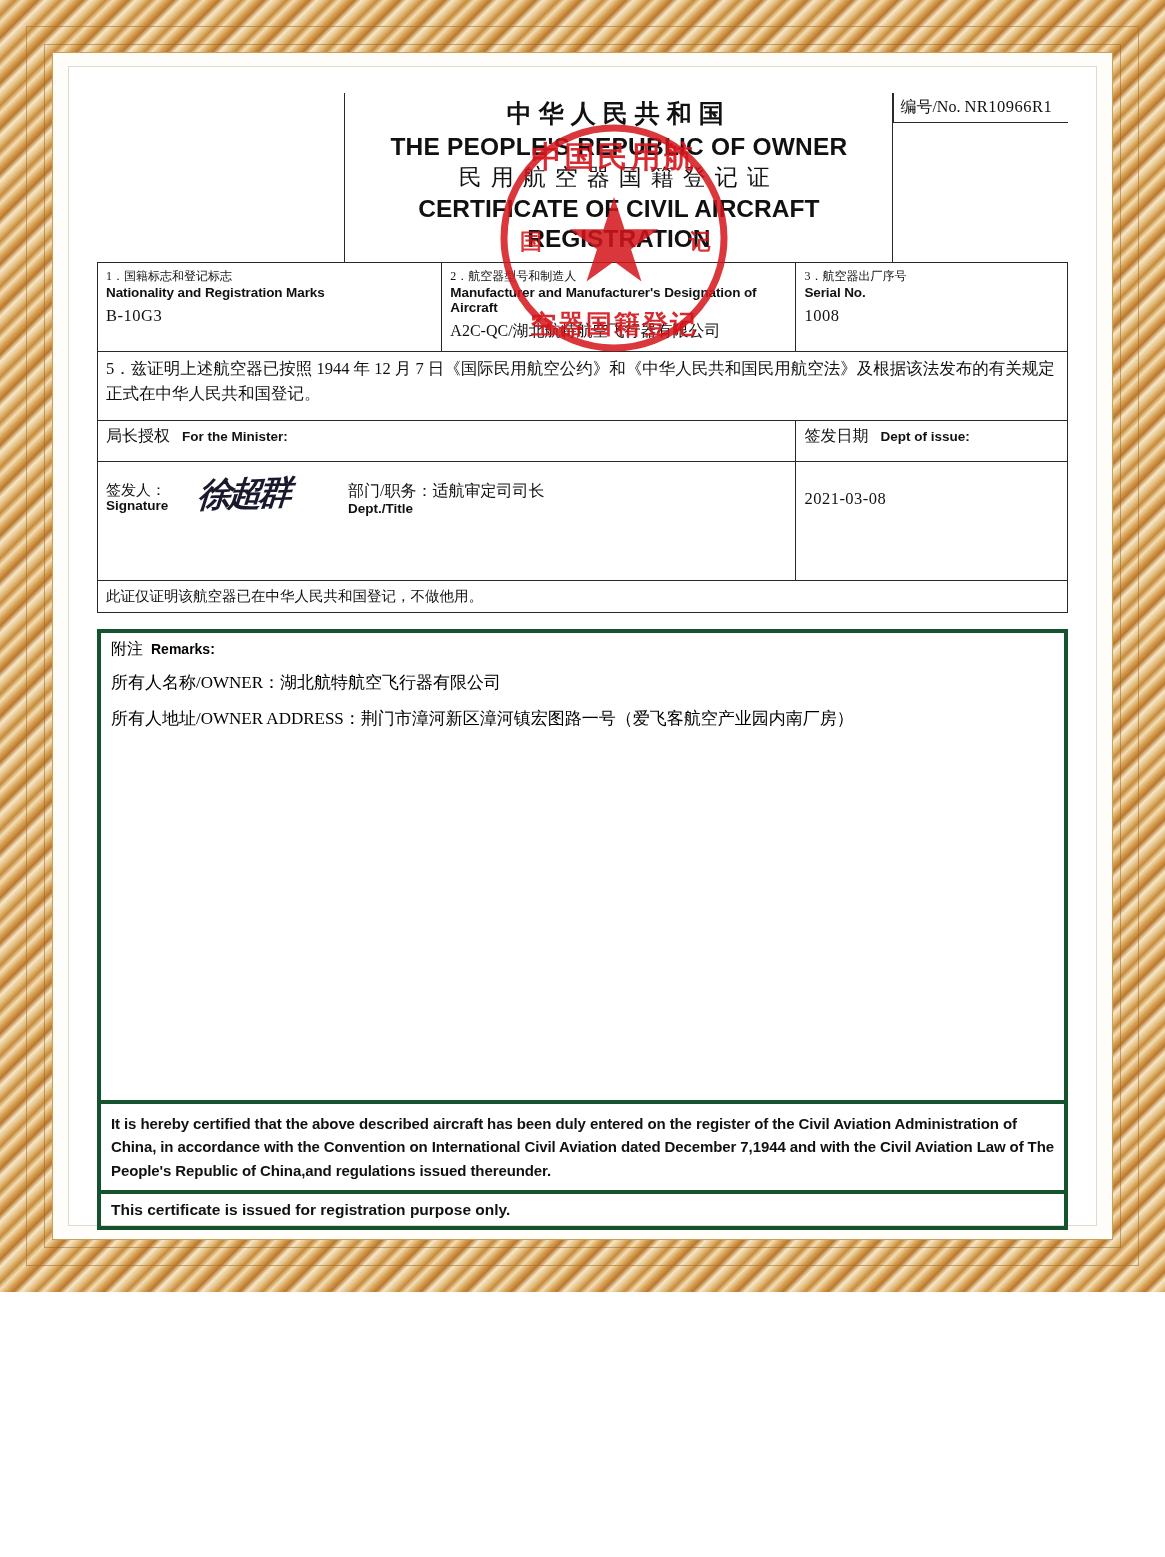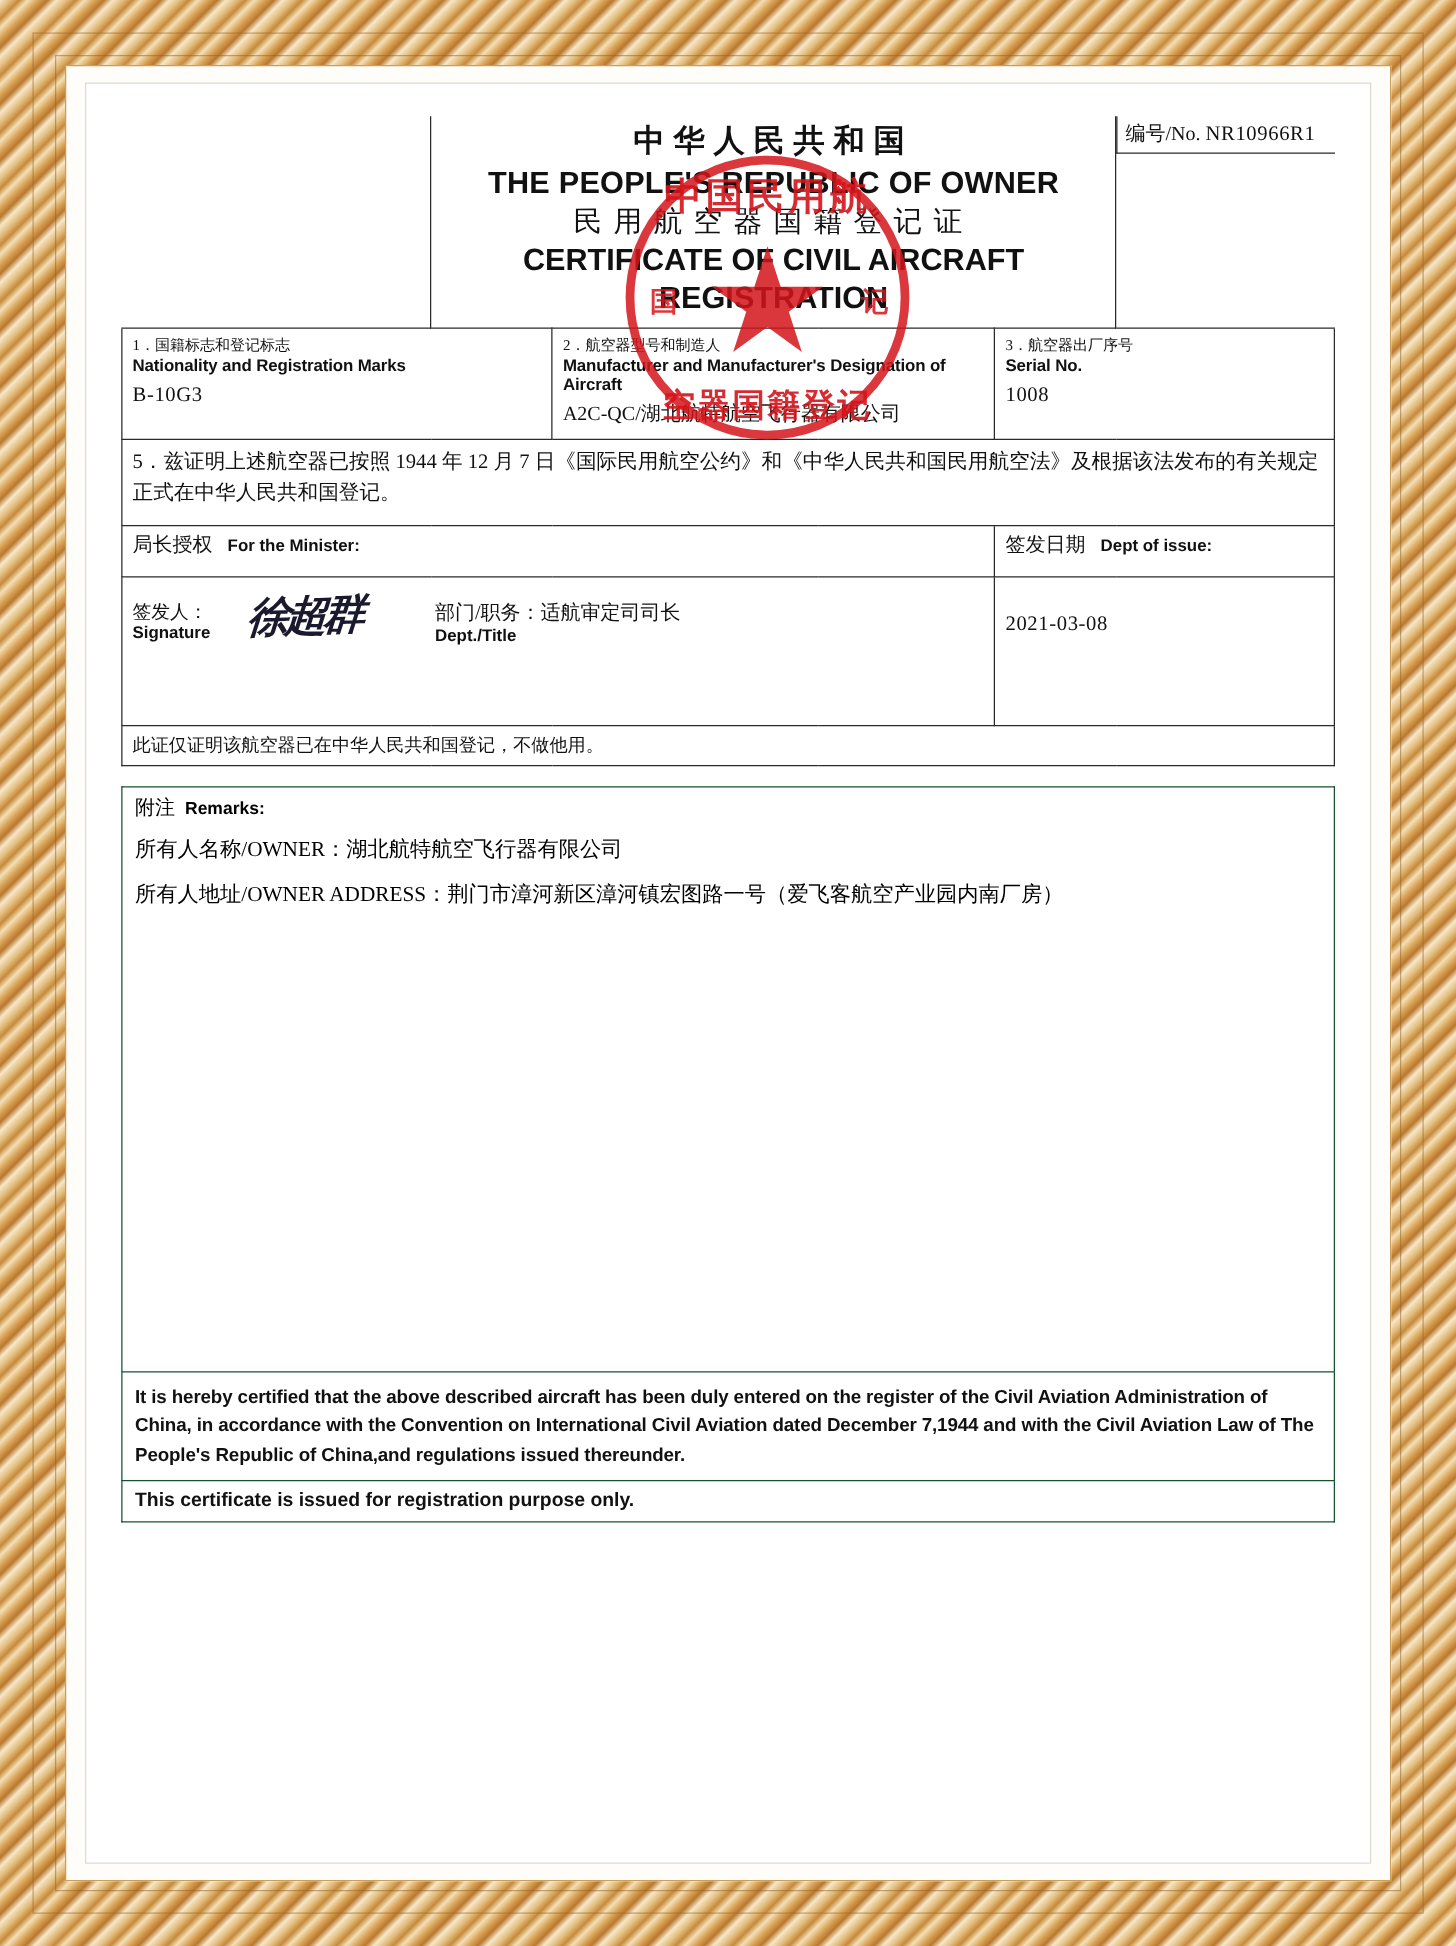--- a/index.html
+++ b/index.html
@@ -6,21 +6,21 @@
     margin: 0;
     padding: 0;
     background: #ffffff;
   }
   body {
     font-family: "Liberation Sans", sans-serif;
   }
   .page {
     position: relative;
     width: 1165px;
-    height: 1557px;
+    height: 1292px;
     box-sizing: border-box;
     background: #d946ef;
     overflow: hidden;
   }
   
   .ornate-border {
     position: absolute;
     inset: 0;
     background:
       repeating-linear-gradient(135deg,
@@ -194,21 +194,21 @@
     padding: 6px 8px !important;
   }
   
   .remarks-wrap { margin-top: 16px; }
   table.remarks {
     border-collapse: collapse;
     width: 100%;
     table-layout: fixed;
   }
   table.remarks td {
-    border: 1px solid #14532d;
+    border: 4px solid #14532d;
     padding: 6px 10px;
     vertical-align: top;
   }
   .rem-head {
     font-family: "Liberation Serif", serif;
     font-size: 16px;
   }
   .rem-head b {
     font-family: "Liberation Sans", sans-serif;
     font-size: 14px;

